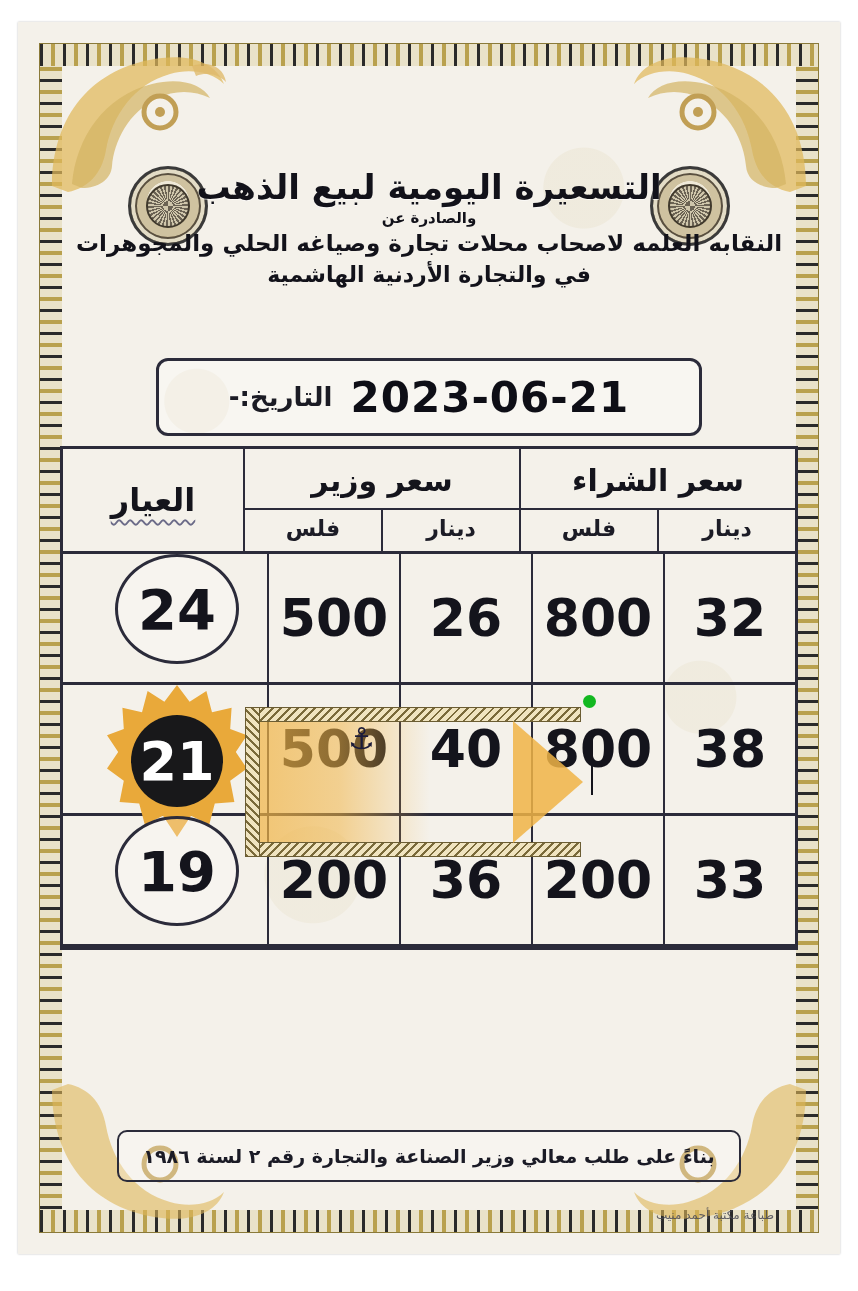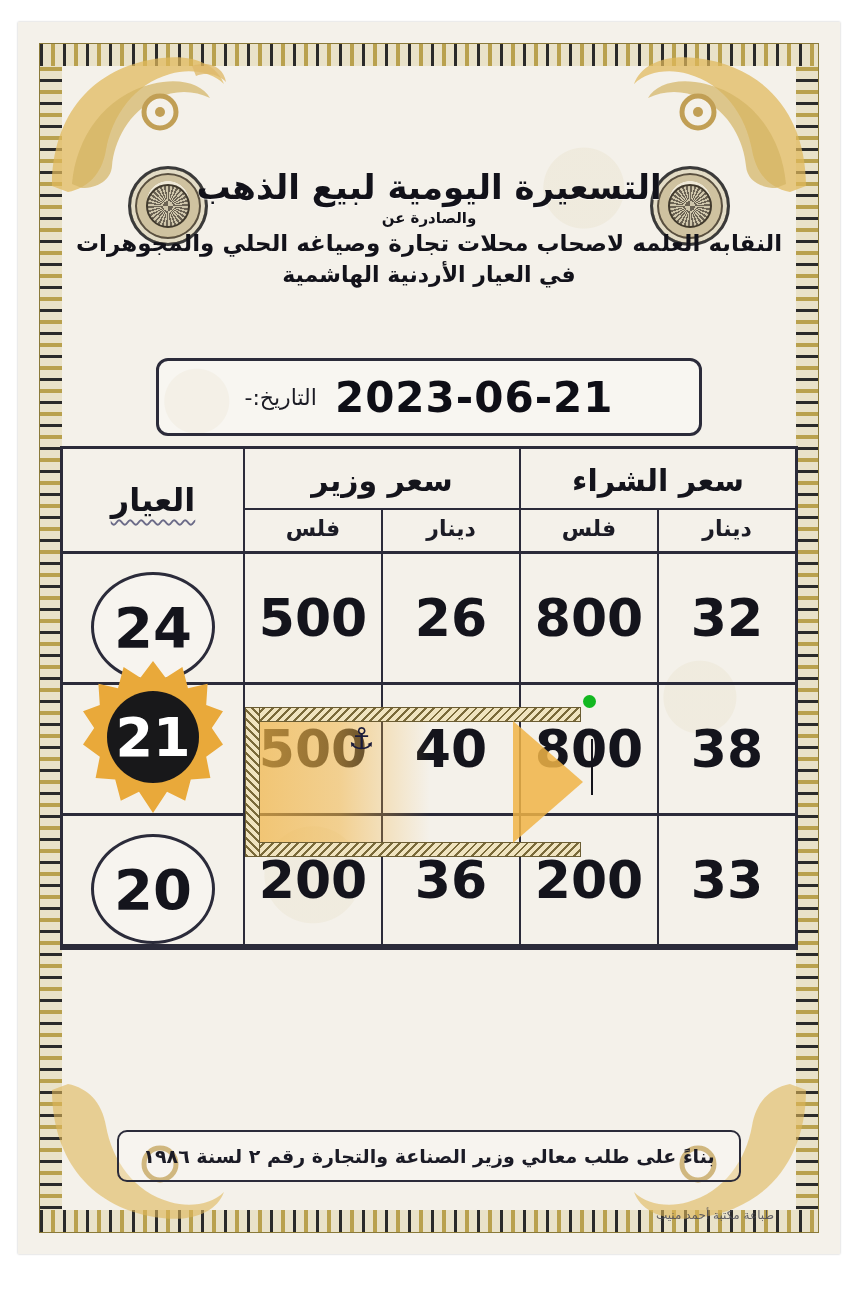--- a/index.html
+++ b/index.html
@@ -163,22 +163,22 @@
     height: 72px;
     border: 3px solid #2b2b3a;
     border-radius: 12px;
     background: rgba(255,255,255,.35);
     display: flex;
     align-items: center;
     justify-content: center;
     gap: 18px;
   }
   .date-label {
-    font-size: 22px;
-    font-weight: 400;
+    font-size: 26px;
+    font-weight: 700;
     color: #1b1b24;
   }
   .date-value {
     font-size: 42px;
     font-weight: 700;
     color: #0e0e16;
     letter-spacing: 1px;
     direction: ltr;
   }
 
@@ -251,23 +251,24 @@
     justify-content: center;
     font-size: 52px;
     font-weight: 700;
     color: #14141c;
     direction: ltr;
   }
   .row .karat {
     width: 180px;
     flex: 0 0 180px;
     display: flex;
-    align-items: flex-end;
+    align-items: flex-start;
     justify-content: center;
     position: relative;
+    padding-left: 24px;
   }
   .karat-ellipse {
     width: 118px;
     height: 104px;
     border: 3px solid #2b2b3a;
     border-radius: 50%;
     display: flex;
     align-items: center;
     justify-content: center;
     font-size: 56px;
@@ -442,21 +443,21 @@
           <div class="inner"></div>
         </div>
       <div class="seal right">
           <div class="inner"></div>
         </div>
 
       <div class="header">
         <div class="title-main">التسعيرة اليومية لبيع الذهب</div>
         <div class="title-sub1">والصادرة عن</div>
         <div class="title-sub2">النقابه العلمه لاصحاب محلات تجارة وصياغه الحلي والمجوهرات</div>
-        <div class="title-sub3">في العيار الأردنية الهاشمية</div>
+        <div class="title-sub3">في والتجارة الأردنية الهاشمية</div>
       </div>
 
       <div class="date-box">
         <div class="date-value">2023-06-21</div>
         <div class="date-label">التاريخ:-</div>
       </div>
 
       <div class="table">
 
         <div class="thead">
@@ -502,21 +503,21 @@
             </div>
           </div>
         </div>
 
         <div class="row">
           <div class="num">33</div>
           <div class="num">200</div>
           <div class="num">36</div>
           <div class="num">200</div>
           <div class="karat">
-            <div class="karat-ellipse">20</div>
+            <div class="karat-ellipse">19</div>
           </div>
         </div>
 
         <div class="highlight-overlay">
           <div class="band"></div>
           <div class="hatch-top"></div>
           <div class="hatch-bottom"></div>
           <div class="hatch-left"></div>
           <div class="arrow"></div>
         </div>

